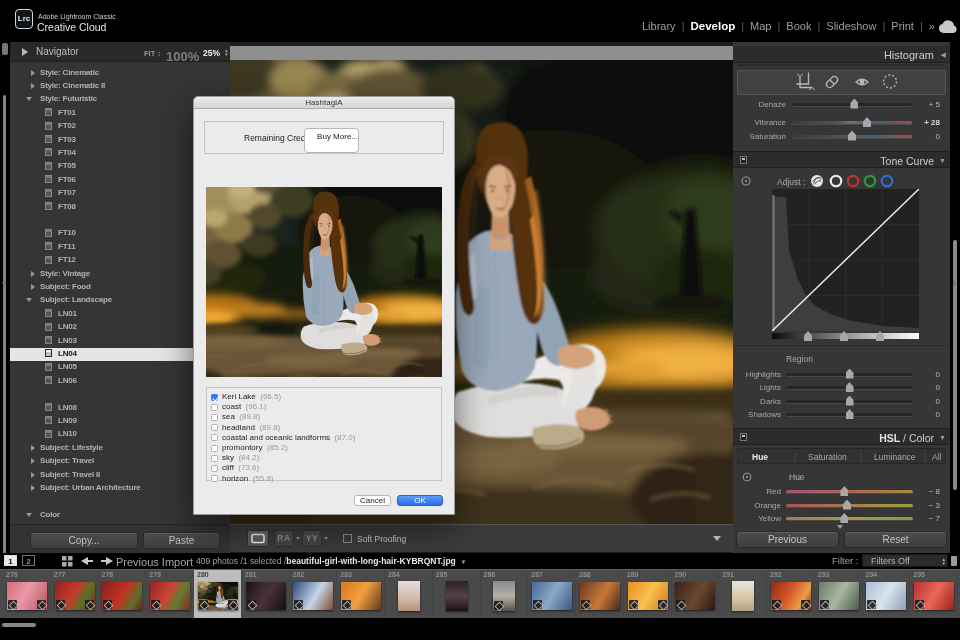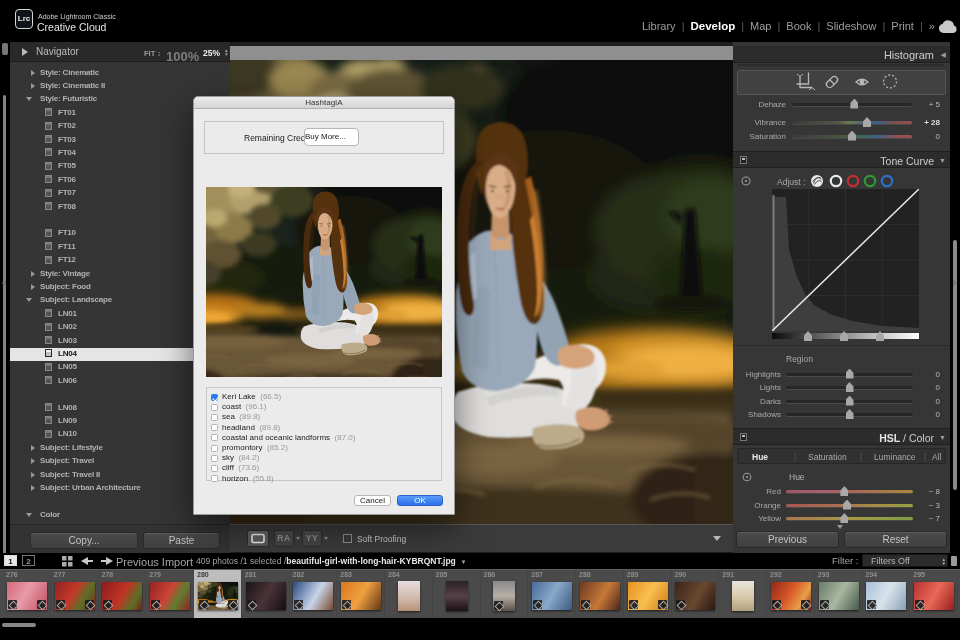--- a/index.html
+++ b/index.html
@@ -59,21 +59,21 @@
 .fcell.sel .fnum { color:#3a3a3a; }
 .fthumb { position:absolute; box-shadow:0 1px 2px rgba(0,0,0,.6); }
 .badge { position:absolute; width:9px; height:9px; background:rgba(25,25,25,.9); border-radius:1px; }
 .badge:before { content:""; position:absolute; left:2px; top:2px; width:5px; height:5px; border:1px solid #aaa; transform:rotate(45deg); }
 #fsbottom { position:absolute; left:0; top:618px; width:960px; height:22px; background:#000; }
 #hsbar { position:absolute; left:2px; top:5px; width:34px; height:4px; background:#888; border-radius:2px; }
 #dialog { position:absolute; left:193px; top:96px; width:262px; height:419px; background:#ebebeb; border:1px solid #9a9a9a; border-radius:5px 5px 1px 1px; box-shadow:0 12px 34px rgba(0,0,0,.55); }
 #dlgtitle { position:absolute; left:0; top:0; width:260px; height:12px; background:linear-gradient(#ececec,#d4d4d4); border-bottom:1px solid #b0b0b0; border-radius:5px 5px 0 0; text-align:center; font-size:8px; color:#333; line-height:12px; }
 #credbox { position:absolute; left:10px; top:24px; width:240px; height:33px; border:1px solid #c4c4c4; }
 #credtxt { position:absolute; left:3px; top:11px; font-size:8.5px; color:#1a1a1a;padding-left:36px; }
-#buymore { position:absolute; left:99px; top:6px; width:55px; height:18px; background:#fff; border:1px solid #b6b6b6; border-radius:4px; font-size:8px; color:#1a1a1a; text-align:left; line-height:16px; }
+#buymore { position:absolute; left:99px; top:6px; width:55px; height:25px; background:#fff; border:1px solid #b6b6b6; border-radius:4px; font-size:8px; color:#1a1a1a; text-align:right; line-height:16px; }
 #dprev { position:absolute; left:12px; top:90px; width:236px; height:190px; }
 #dlist { position:absolute; left:12px; top:290px; width:236px; height:94px; border:1px solid #c6c6c6; font-size:8px; }
 .drow { position:absolute; left:4px; height:10.2px; white-space:nowrap; }
 .dcb { position:absolute; left:0; top:0.5px; width:7px; height:7px; background:#fff; border:1px solid #b2b2b2; border-radius:1.5px; }
 .dcb.on { background:#2a7cf0; border-color:#2a7cf0; }
 .dcb.on:before { content:""; position:absolute; left:1.5px; top:0px; width:2.5px; height:4.5px; border:solid #fff; border-width:0 1.2px 1.2px 0; transform:rotate(40deg); }
 .dlb { position:absolute; left:11px; top:-1px; color:#1d1d1d; }
 .dsc { color:#9a9a9a; }
 .macbtn { position:absolute; height:11px; border-radius:3px; font-size:8px; text-align:center; }
 </style></head><body>

